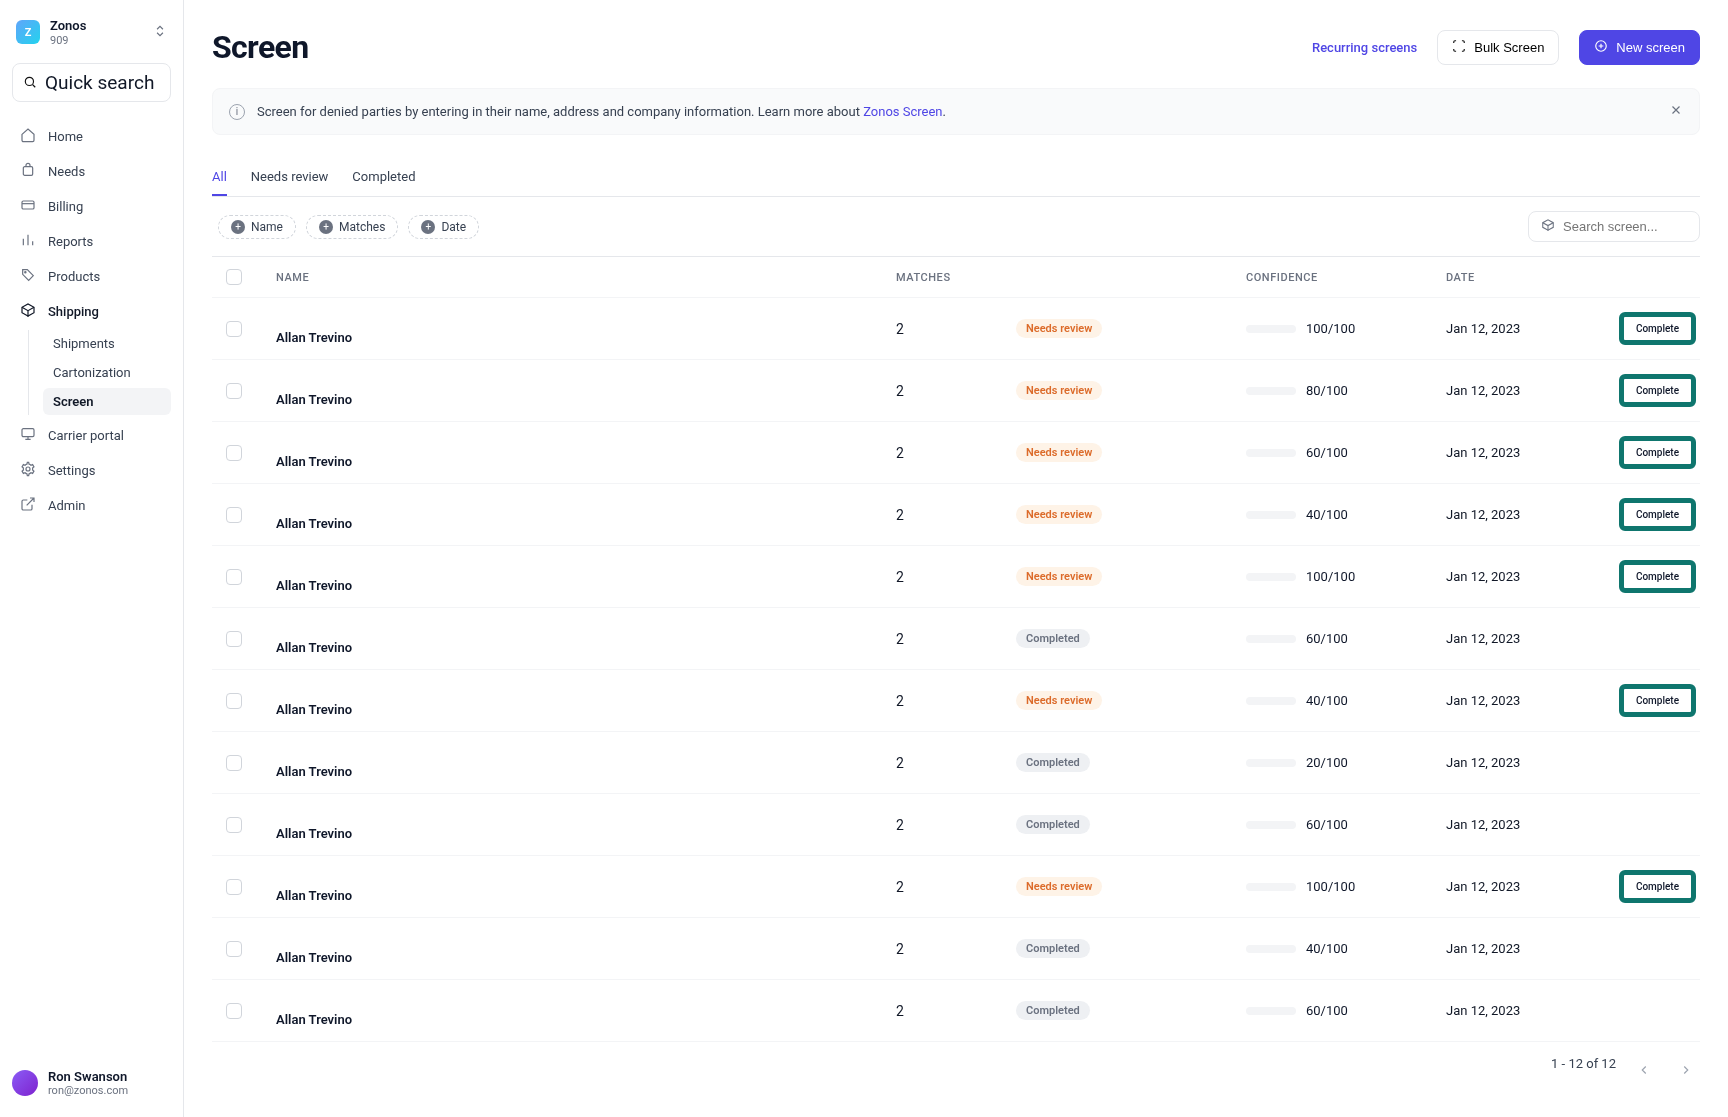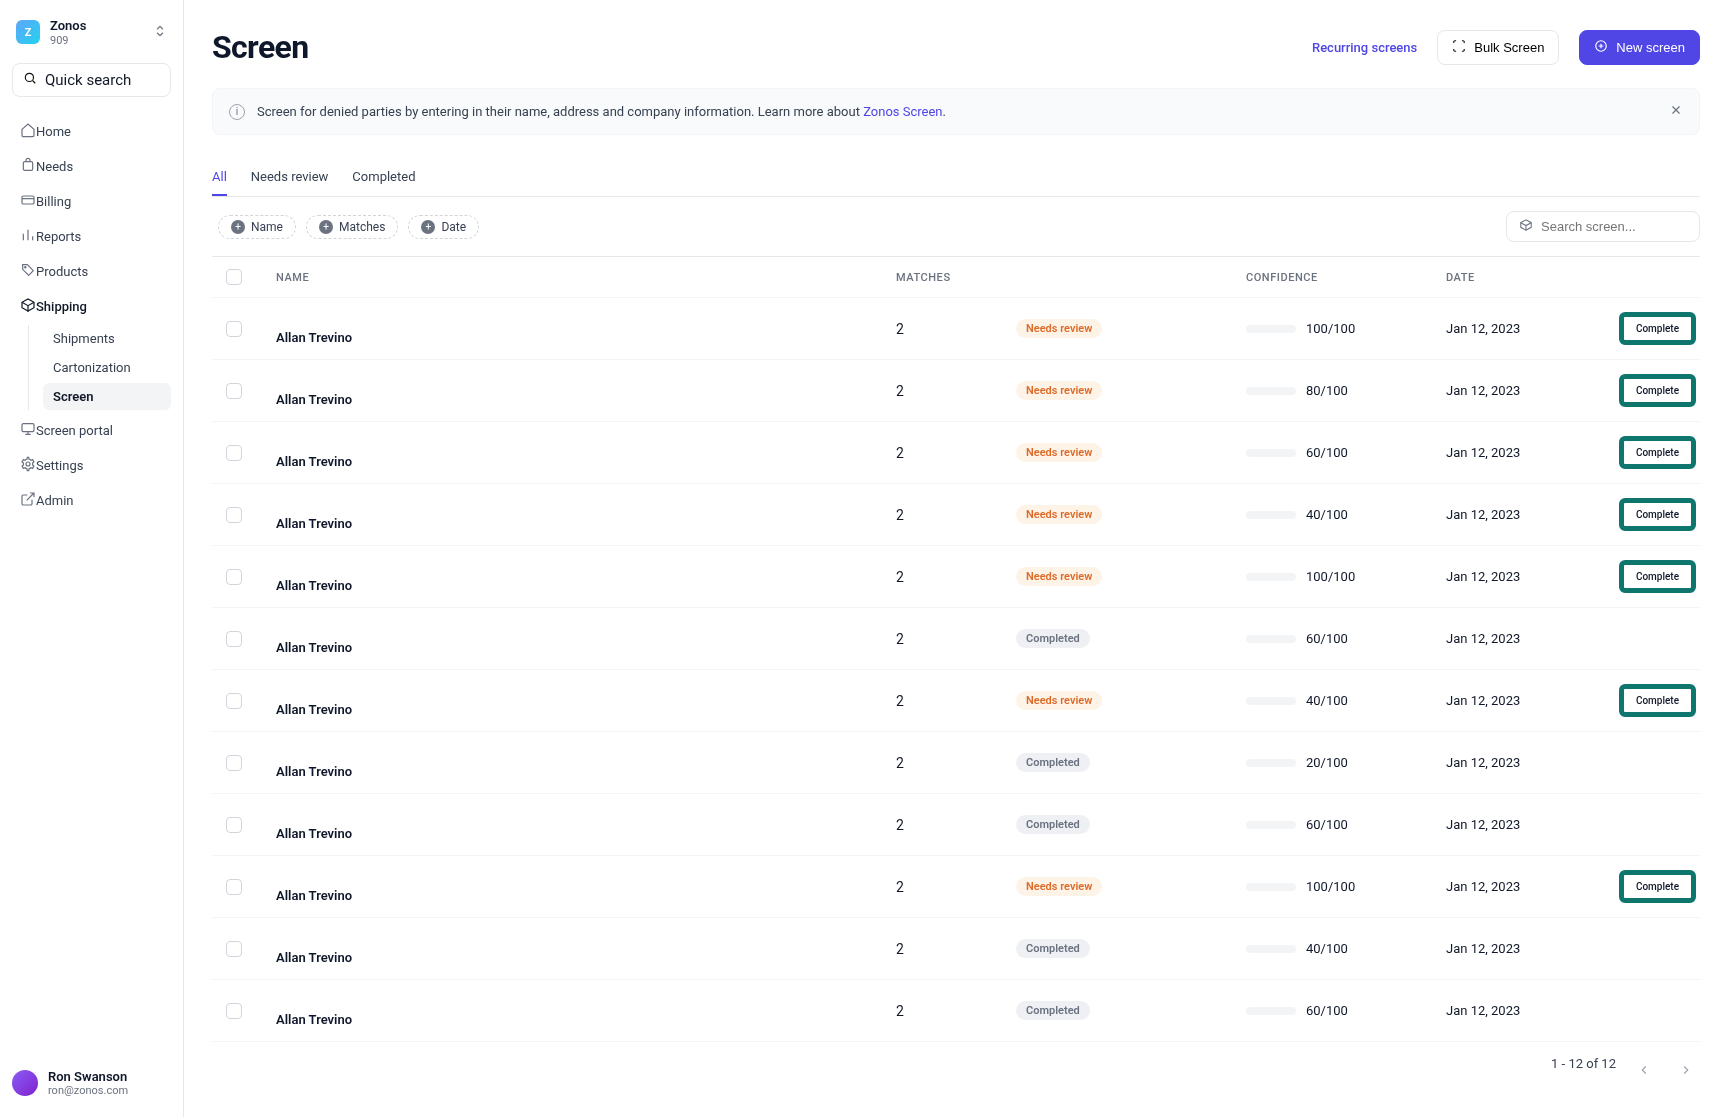--- a/index.html
+++ b/index.html
@@ -42,33 +42,34 @@
     .org-chevron {
       position: absolute;
       right: 4px;
       color: #6B7280;
     }
     .quick-search {
       display: flex; align-items: center;
       border: 1px solid #E5E7EB;
       border-radius: 8px;
       padding: 7px 10px;
-      font-size: 15px;
+      font-size: 19px;
       color: #111827;
       margin-bottom: 18px;
       gap: 8px;
       cursor: pointer;
     }
     .nav { list-style: none; }
     .nav-item {
       display: flex; align-items: center;
       padding: 7px 8px;
       font-size: 13px;
       color: #374151;
       cursor: pointer;
+      gap: 12px;
       border-radius: 6px;
       margin-bottom: 2px;
     }
     .nav-item.active-parent { color: #111827; font-weight: 500; }
     .nav-item.active {
       background: #F3F4F6;
       font-weight: 600;
       color: #111827;
     }
     .nav-sub {
@@ -172,21 +173,21 @@
       background: #6B7280;
       color: #fff;
       display: inline-flex; align-items: center; justify-content: center;
       font-size: 10px;
     }
     .search-box {
       display: flex; align-items: center; gap: 8px;
       border: 1px solid #E5E7EB;
       border-radius: 8px;
       padding: 6px 12px;
-      width: 194px;
+      width: 172px;
     }
     .search-box input {
       border: none; outline: none;
       font-size: 13px;
       width: 100%;
     }
 
     .table-header, .row {
       display: grid;
       grid-template-columns: 48px 1fr 120px 230px 200px 150px 120px;
@@ -336,21 +337,21 @@
       </li>
       <li class="nav-item active">
         <span>Screen</span>
       </li>
     </ul>
     <li class="nav-item">
       <span><svg class="icon-svg" viewBox="0 0 24 24" fill="none" stroke="#6B7280" stroke-width="1.8">
             <rect x="3" y="4" width="18" height="12" rx="2"></rect>
             <path d="M8 20h8M12 16v4"></path>
           </svg></span>
-      <span>Screen portal</span>
+      <span>Carrier portal</span>
     </li>
     <li class="nav-item">
       <span><svg class="icon-svg" viewBox="0 0 24 24" fill="none" stroke="#6B7280" stroke-width="1.8">
             <circle cx="12" cy="12" r="3"></circle>
             <path d="M19 12a7 7 0 00-.2-1.6l2.1-1.6-2-3.4-2.5 1a7 7 0 00-2.8-1.6L13 2h-2l-.6 2.8a7 7 0 00-2.8 1.6l-2.5-1-2 3.4 2.1 1.6A7 7 0 005 12c0 .5.1 1.1.2 1.6l-2.1 1.6 2 3.4 2.5-1a7 7 0 002.8 1.6L11 22h2l.6-2.8a7 7 0 002.8-1.6l2.5 1 2-3.4-2.1-1.6c.1-.5.2-1.1.2-1.6z"></path>
           </svg></span>
       <span>Settings</span>
     </li>
     <li class="nav-item">
       <span><svg class="icon-svg" viewBox="0 0 24 24" fill="none" stroke="#6B7280" stroke-width="1.8">

